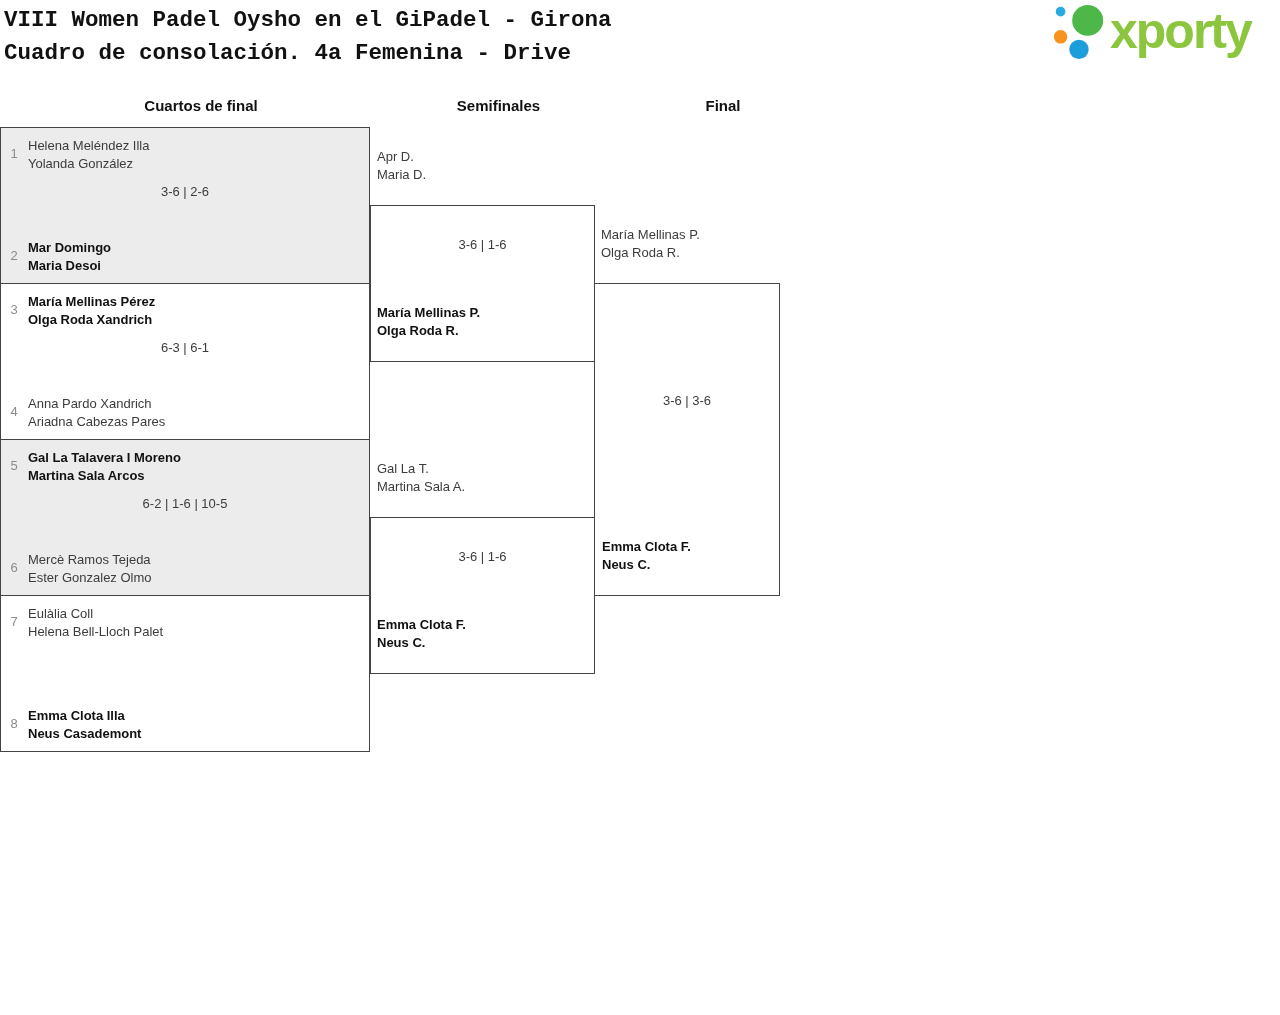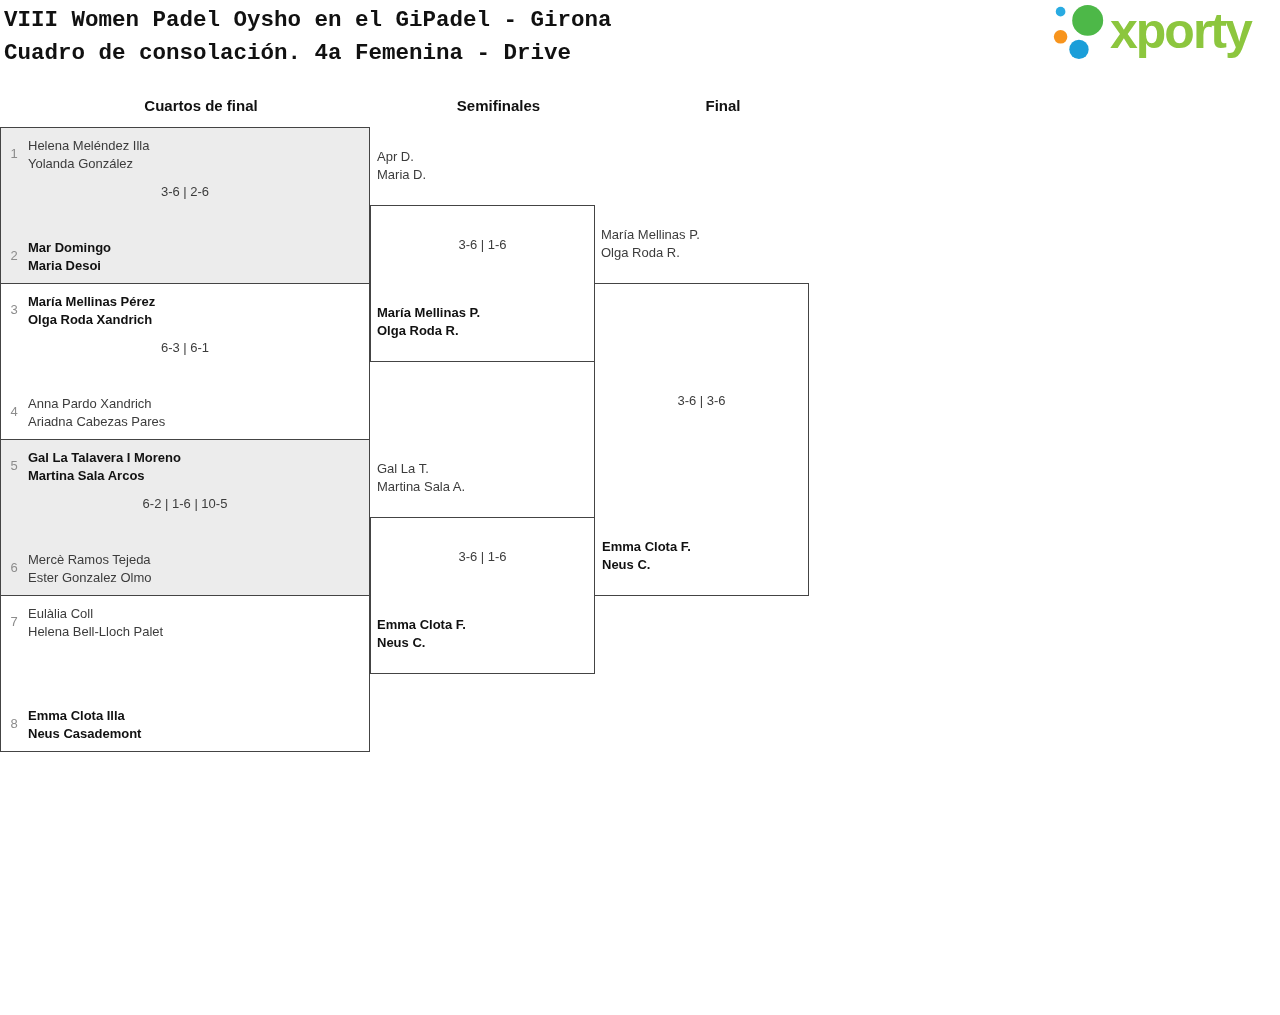--- a/index.html
+++ b/index.html
@@ -158,21 +158,21 @@
     <div class="team winner" style="left:6px;top:98px">
       <div>Emma Clota F.</div>
       <div>Neus C.</div>
     </div>
   </div>
 
   <div class="feed" style="left:601px;top:226px">
     <div>María Mellinas P.</div>
     <div>Olga Roda R.</div>
   </div>
-  <div class="match" style="left:594px;top:283px;width:215px;height:313px">
+  <div class="match" style="left:594px;top:283px;width:186px;height:313px">
     <div class="score" style="top:108px">3-6 | 3-6</div>
     <div class="team winner" style="left:7px;top:254px">
       <div>Emma Clota F.</div>
       <div>Neus C.</div>
     </div>
   </div>
 
 </div>
 
 </body></html>

